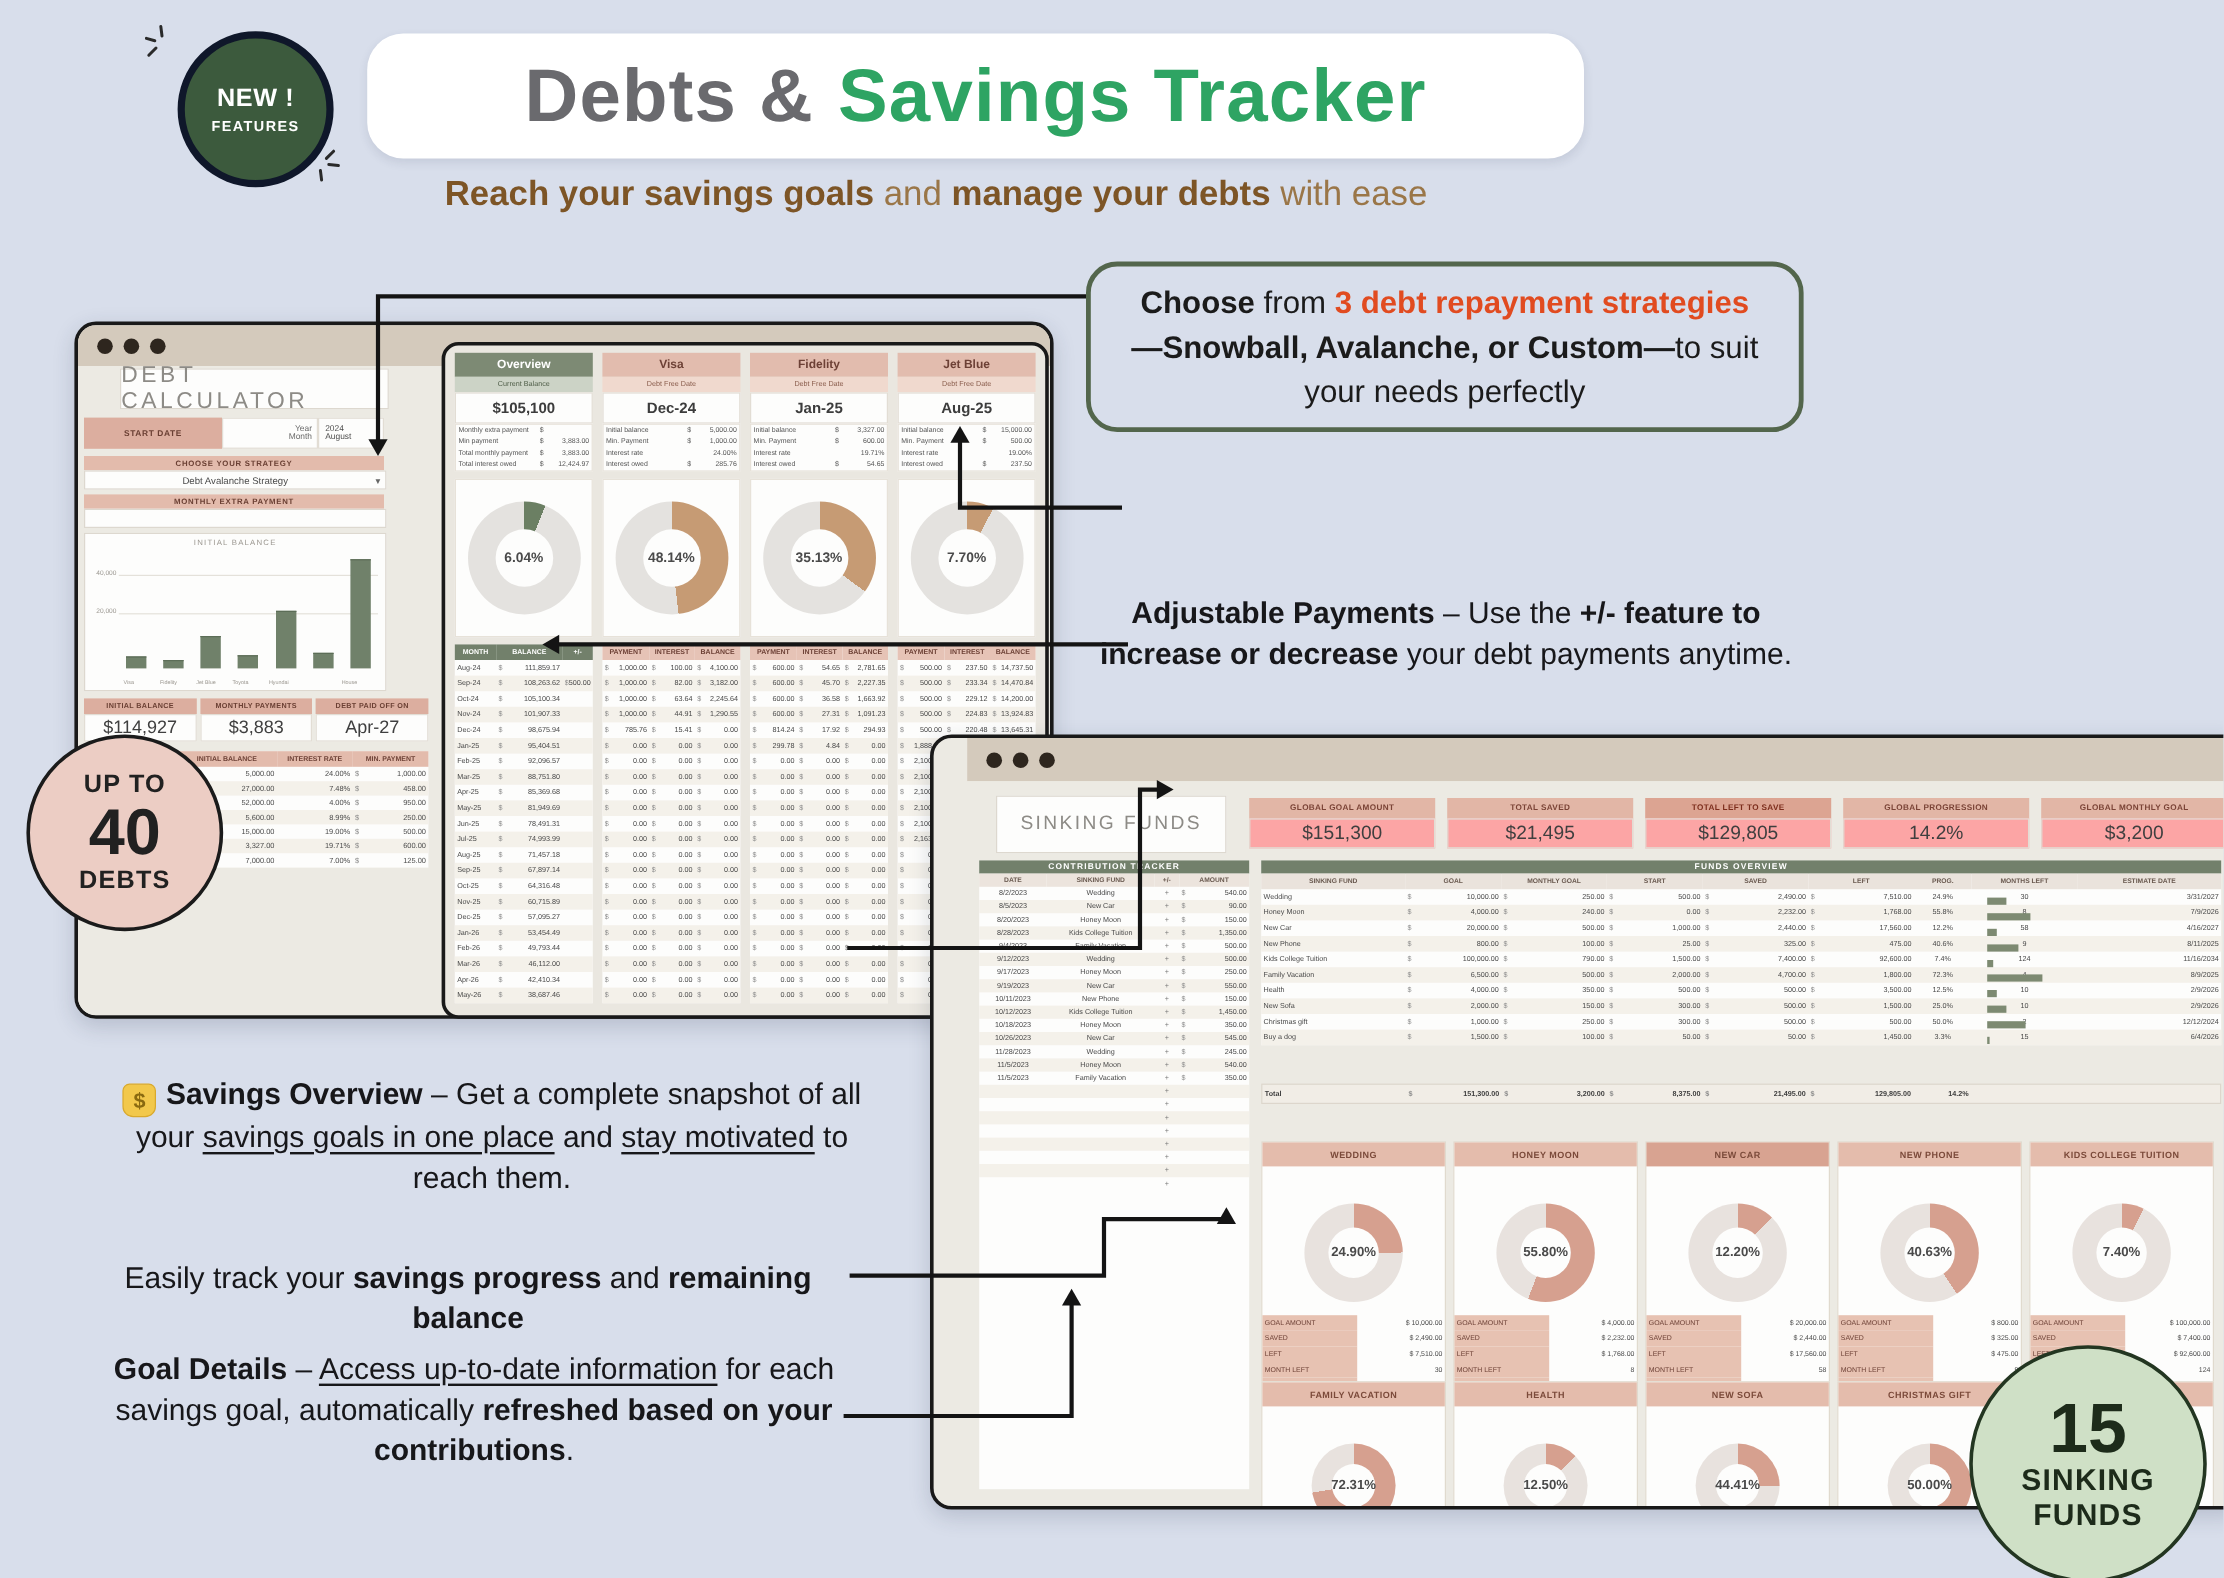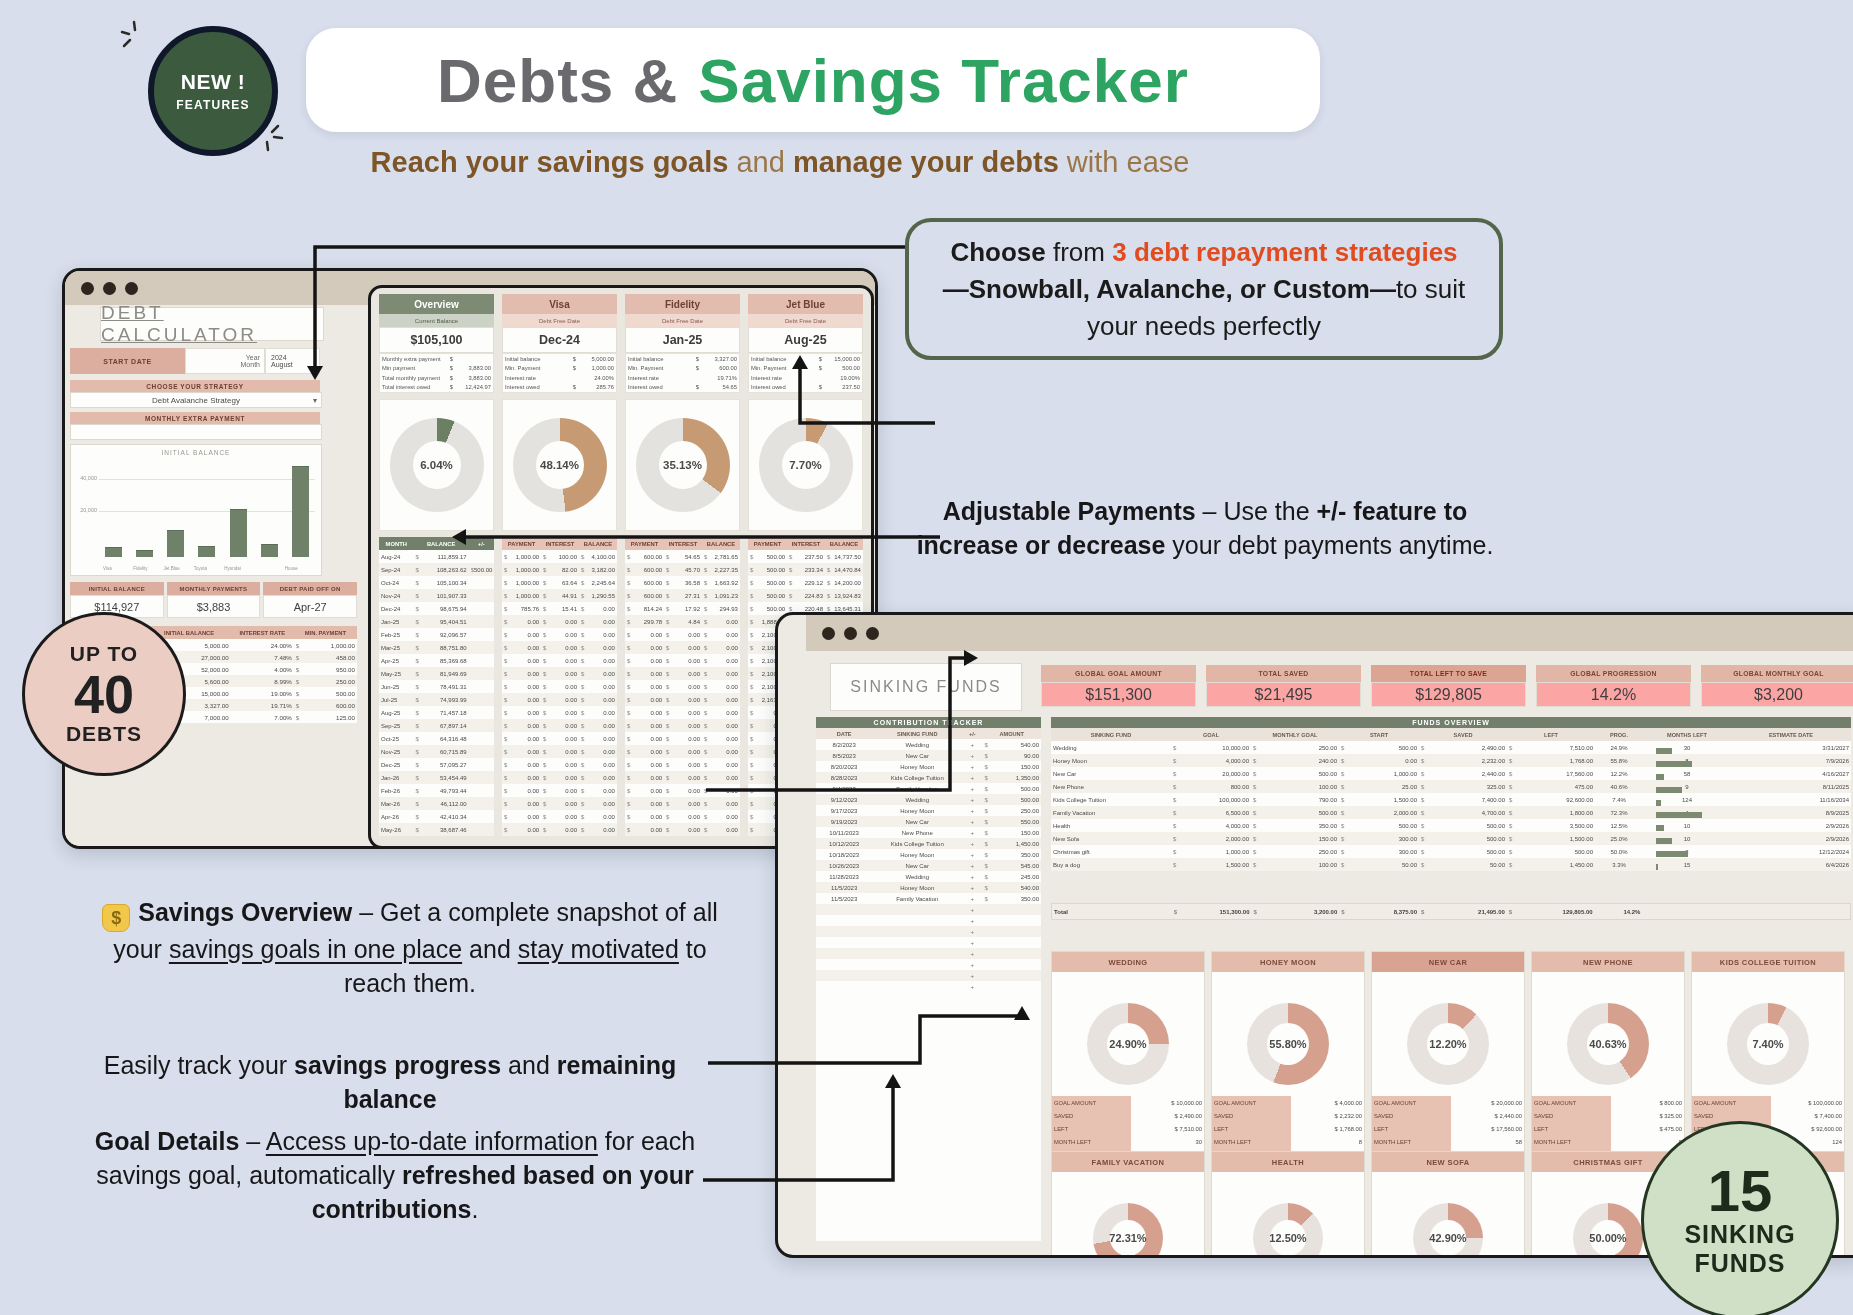--- a/index.html
+++ b/index.html
@@ -30,21 +30,21 @@
   .win-sink .win-body{height:calc(100% - 36px);}
 
   .win-debt{left:62px;top:268px;width:810px;height:575px;z-index:2;}
   .win-sink{left:775px;top:612px;width:1063px;height:640px;z-index:20;padding-left:28px;}
 
   
   .abs{position:absolute;}
   .cell-white{background:#fdfdfc;border:1px solid #ddd8cf;}
   .bar-pink{background:#dcae9f;color:#6b4034;font-weight:bold;display:flex;align-items:center;justify-content:center;}
   .dc-title{left:35px;top:2px;width:222px;height:32px;background:#fdfdfc;border:1px solid #ddd8cf;
-    display:flex;align-items:center;justify-content:center;font-size:19px;letter-spacing:3px;color:#8d8b86;text-decoration:underline;}
+    display:flex;align-items:center;justify-content:center;font-size:19px;letter-spacing:3px;color:#8d8b86;}
   .dc-start{left:5px;top:43px;width:250px;height:26px;display:grid;grid-template-columns:46% 32% 22%;font-size:7px;}
   .dc-start .lab{background:#dcae9f;color:#6b4034;font-weight:bold;display:flex;align-items:center;justify-content:center;letter-spacing:.5px;}
   .dc-start .mid,.dc-start .rgt{background:#fdfdfc;border:1px solid #e2ddd4;display:flex;flex-direction:column;justify-content:center;}
   .dc-start .mid{align-items:flex-end;padding-right:4px;color:#6a6a6a;}
   .dc-start .rgt{align-items:flex-start;padding-left:5px;color:#4c4c4c;}
   .dc-sh{left:5px;top:75px;width:250px;height:12px;font-size:6.5px;letter-spacing:.6px;background:#e3bbac;}
   .dc-sv{left:5px;top:87px;width:250px;height:14px;font-size:8px;color:#4c4c4c;display:flex;align-items:center;justify-content:center;position:absolute;}
   .dc-sv .chev{position:absolute;right:4px;font-size:8px;color:#666;}
   .dc-eh{left:5px;top:107px;width:250px;height:12px;font-size:6.5px;letter-spacing:.6px;background:#e3bbac;}
   .dc-ev{left:5px;top:119px;width:250px;height:14px;}
@@ -56,21 +56,21 @@
   .vbars{position:absolute;left:30px;right:8px;top:22px;bottom:18px;display:flex;align-items:flex-end;
     justify-content:space-between;padding:0 4px;}
   .vbars .vbar{width:17px;background:#70816a;border-top:1px solid #5c6d57;}
   .xlab{position:absolute;left:30px;right:8px;bottom:4px;}
   .xlab .tr{display:grid;grid-template-columns:repeat(7,1fr);}
   .xlab .td{font-size:4.5px;color:#9a968f;text-align:center;overflow:hidden;white-space:nowrap;}
   
   .dc-summary{left:5px;top:277px;width:287px;height:36px;display:grid;grid-template-columns:1fr 1fr 1fr;grid-gap:3px;}
   .dc-summary .col .h{height:13px;background:#dcae9f;color:#6b4034;font-weight:bold;font-size:6px;
     display:flex;align-items:center;justify-content:center;letter-spacing:.3px;}
-  .dc-summary .col .v{height:21px;background:#fdfdfc;border:1px solid #e2ddd4;color:#3f3f3f;font-size:11px;
+  .dc-summary .col .v{height:21px;background:#fdfdfc;border:1px solid #e2ddd4;color:#3f3f3f;font-size:15px;
     display:flex;align-items:center;justify-content:center;}
   
   .tbl .tr{display:grid;}
   .tbl .td{overflow:hidden;white-space:nowrap;padding:0 2px;display:flex;align-items:center;}
   .thead .td{font-weight:bold;}
   .debts-tbl{left:5px;top:321px;width:287px;background:#fdfdfc;font-size:6.2px;color:#4a4a4a;}
   .debts-tbl .tr{grid-template-columns:27% 29% 22% 22%;height:12px;}
   .debts-tbl .thead .tr{height:13px;}
   .debts-tbl .thead .td{background:#e3bbac;color:#6d4136;justify-content:center;font-size:5.8px;}
   .debts-tbl .tbody .td:nth-child(n+2){justify-content:flex-end;}
@@ -1472,21 +1472,21 @@
         <div class="fhead">HEALTH</div>
         <div class="fdonut-wrap">
             <div class="fdonut" style="background: conic-gradient(rgb(214, 160, 143) 12.5%, rgb(232, 226, 222) 0deg);"></div>
             <span class="pct">12.50%</span>
           </div>
       </div>
       <div class="fcard fcard-sm" style="left:565px;top:500px">
         <div class="fhead">NEW SOFA</div>
         <div class="fdonut-wrap">
             <div class="fdonut" style="background: conic-gradient(rgb(214, 160, 143) 25%, rgb(232, 226, 222) 0deg);"></div>
-            <span class="pct">42.90%</span>
+            <span class="pct">44.41%</span>
           </div>
       </div>
       <div class="fcard fcard-sm" style="left:725px;top:500px">
         <div class="fhead">CHRISTMAS GIFT</div>
         <div class="fdonut-wrap">
             <div class="fdonut" style="background: conic-gradient(rgb(214, 160, 143) 50%, rgb(232, 226, 222) 0deg);"></div>
             <span class="pct">50.00%</span>
           </div>
       </div>
       <div class="fcard fcard-sm" style="left:885px;top:500px">

